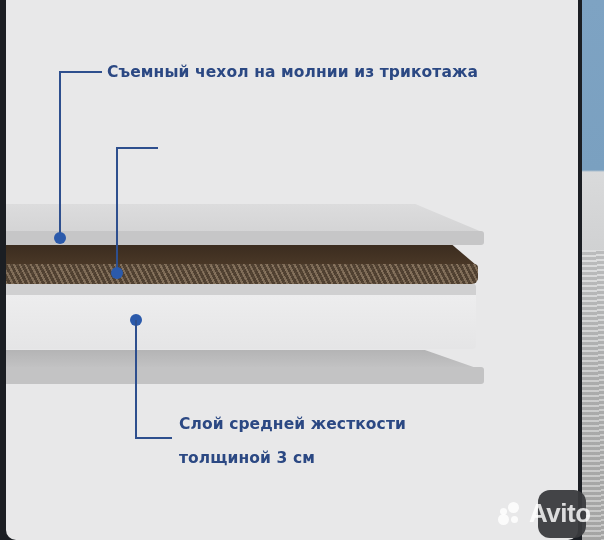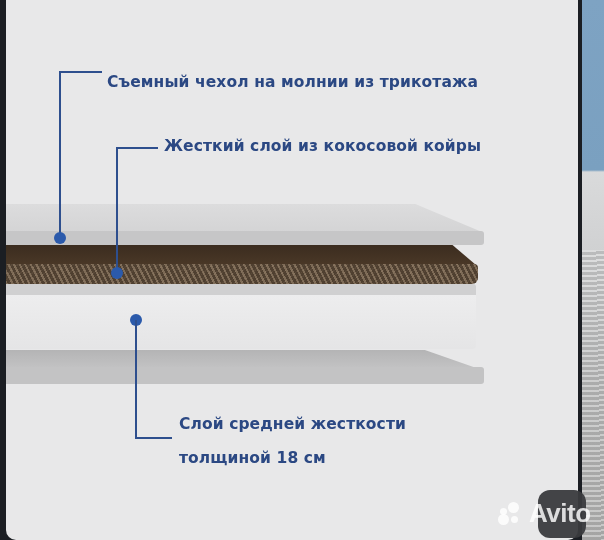--- a/index.html
+++ b/index.html
@@ -101,32 +101,31 @@
   <div class="layer coir-top"></div>
   <div class="layer coir-face"></div>
   <div class="layer foam-top"></div>
   <div class="layer foam-face"></div>
   <div class="layer cover-bot-slope"></div>
   <div class="layer cover-bot-face"></div>
 
   <div class="line" style="left:53px; top:71px; width:43px; height:2px;"></div>
   <div class="line" style="left:53px; top:71px; width:2px; height:165px;"></div>
   <div class="dot" style="left:48px; top:232px;"></div>
-  <div class="label" style="left:101px; top:72px;">Съемный чехол на молнии из трикотажа</div>
+  <div class="label" style="left:101px; top:62px;">Съемный чехол на молнии из трикотажа</div>
 
   <div class="line" style="left:110px; top:147px; width:42px; height:2px;"></div>
   <div class="line" style="left:110px; top:147px; width:2px; height:124px;"></div>
   <div class="dot" style="left:105px; top:267px;"></div>
-  <div class="label" style="left:158px; top:136px;">Жесткий слой из кокосовой койры</div>
 
   <div class="dot" style="left:124px; top:314px;"></div>
   <div class="line" style="left:129px; top:320px; width:2px; height:118px;"></div>
   <div class="line" style="left:129px; top:437px; width:37px; height:2px;"></div>
   <div class="label" style="left:173px; top:414px;">Слой средней жесткости</div>
-  <div class="label" style="left:173px; top:448px;">толщиной 18 см</div>
+  <div class="label" style="left:173px; top:448px;">толщиной 3 см</div>
 </div>
 
 <div class="wm-badge"></div>
 <div class="wm">
   <div class="wm-logo">
     <span style="left:10px; top:0px; width:11px; height:11px;"></span>
     <span style="left:2px; top:6px; width:7px; height:7px;"></span>
     <span style="left:0px; top:12px; width:11px; height:11px;"></span>
     <span style="left:13px; top:14px; width:7px; height:7px;"></span>
   </div>

